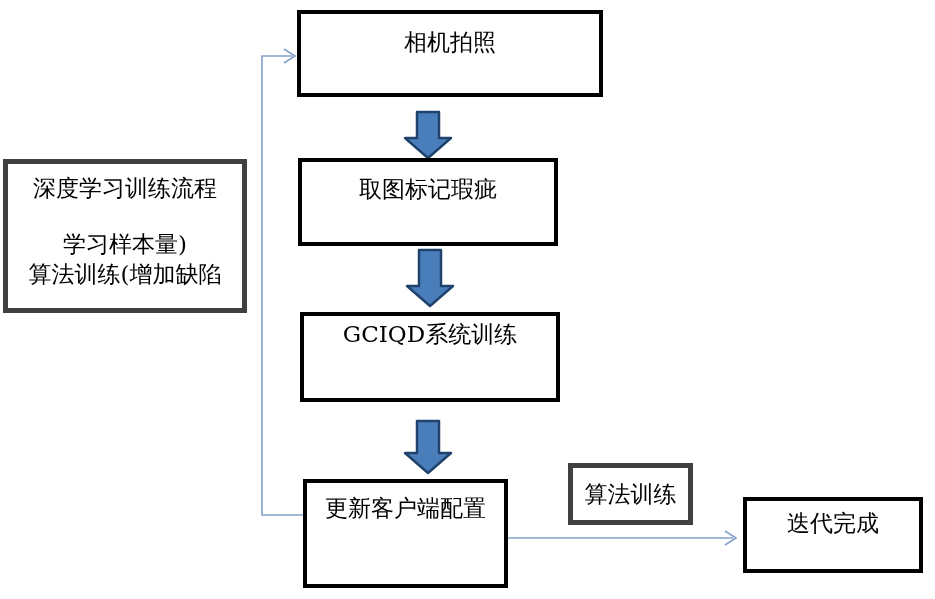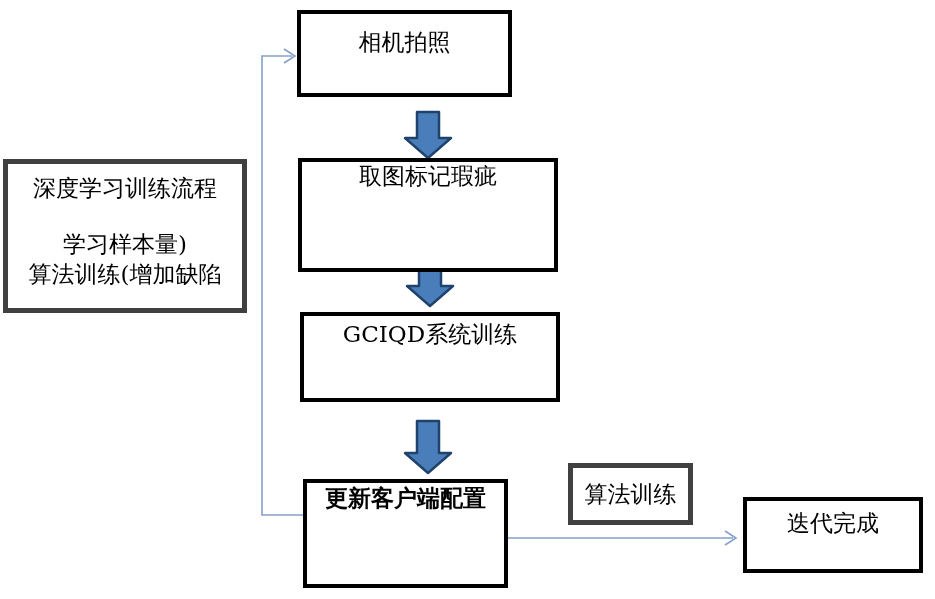--- a/index.html
+++ b/index.html
@@ -23,24 +23,24 @@
     text-align: center;
     font-size: 23px;
     line-height: 29px;
   }
   .process {
     border: 4px solid #000000;
   }
   .thin {
     border: 5px solid #404040;
   }
-  .step1  { left: 297px; top: 10px;  width: 215px; height: 87px;  padding-top: 14px; }
-  .step2  { left: 298px; top: 158px; width: 260px; height: 114px;  }
+  .step1  { left: 297px; top: 10px;  width: 306px; height: 87px;  padding-top: 14px; }
+  .step2  { left: 298px; top: 158px; width: 260px; height: 88px;  padding-top: 13px; }
   .step3  { left: 300px; top: 312px; width: 260px; height: 90px;  padding-top: 4px; }
-  .step4  { left: 303px; top: 479px; width: 205px; height: 109px; line-height: 30px; font-weight: bold; }
+  .step4  { left: 303px; top: 479px; width: 205px; height: 109px; padding-top: 10px; line-height: 30px; }
   .endbox { left: 743px; top: 497px; width: 180px; height: 76px;  padding-top: 8px; }
   .notebox {
     left: 3px; top: 159px; width: 244px; height: 154px;
     padding-top: 9px; line-height: 30px;
   }
   .notebox .gap { height: 26px; }
   .condbox {
     left: 568px; top: 463px; width: 125px; height: 62px;
     display: flex; align-items: center; justify-content: center;
   }

